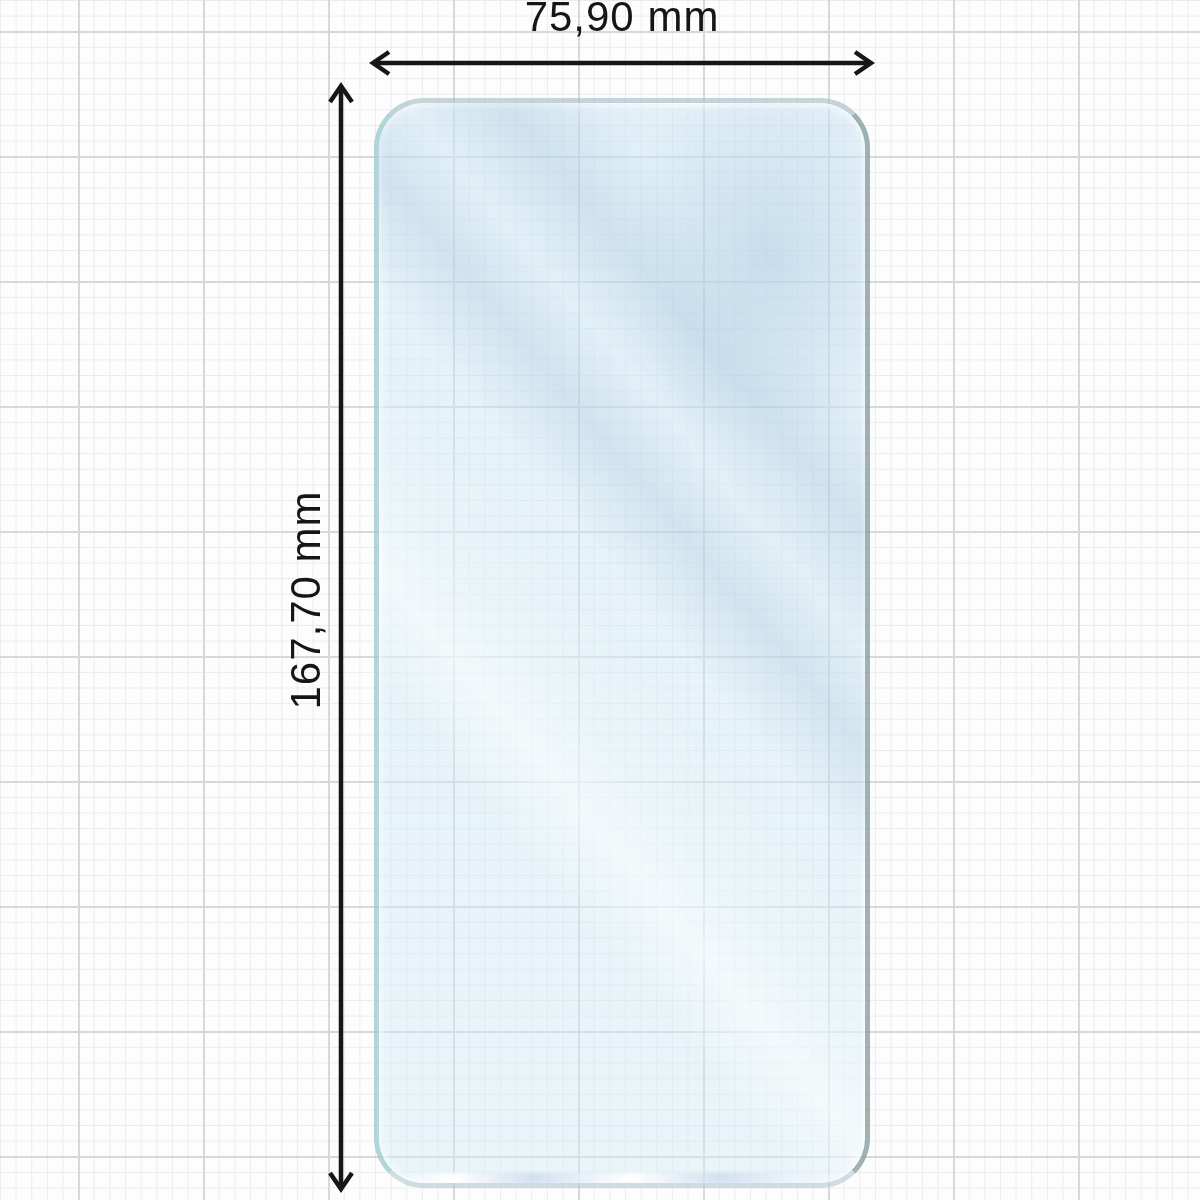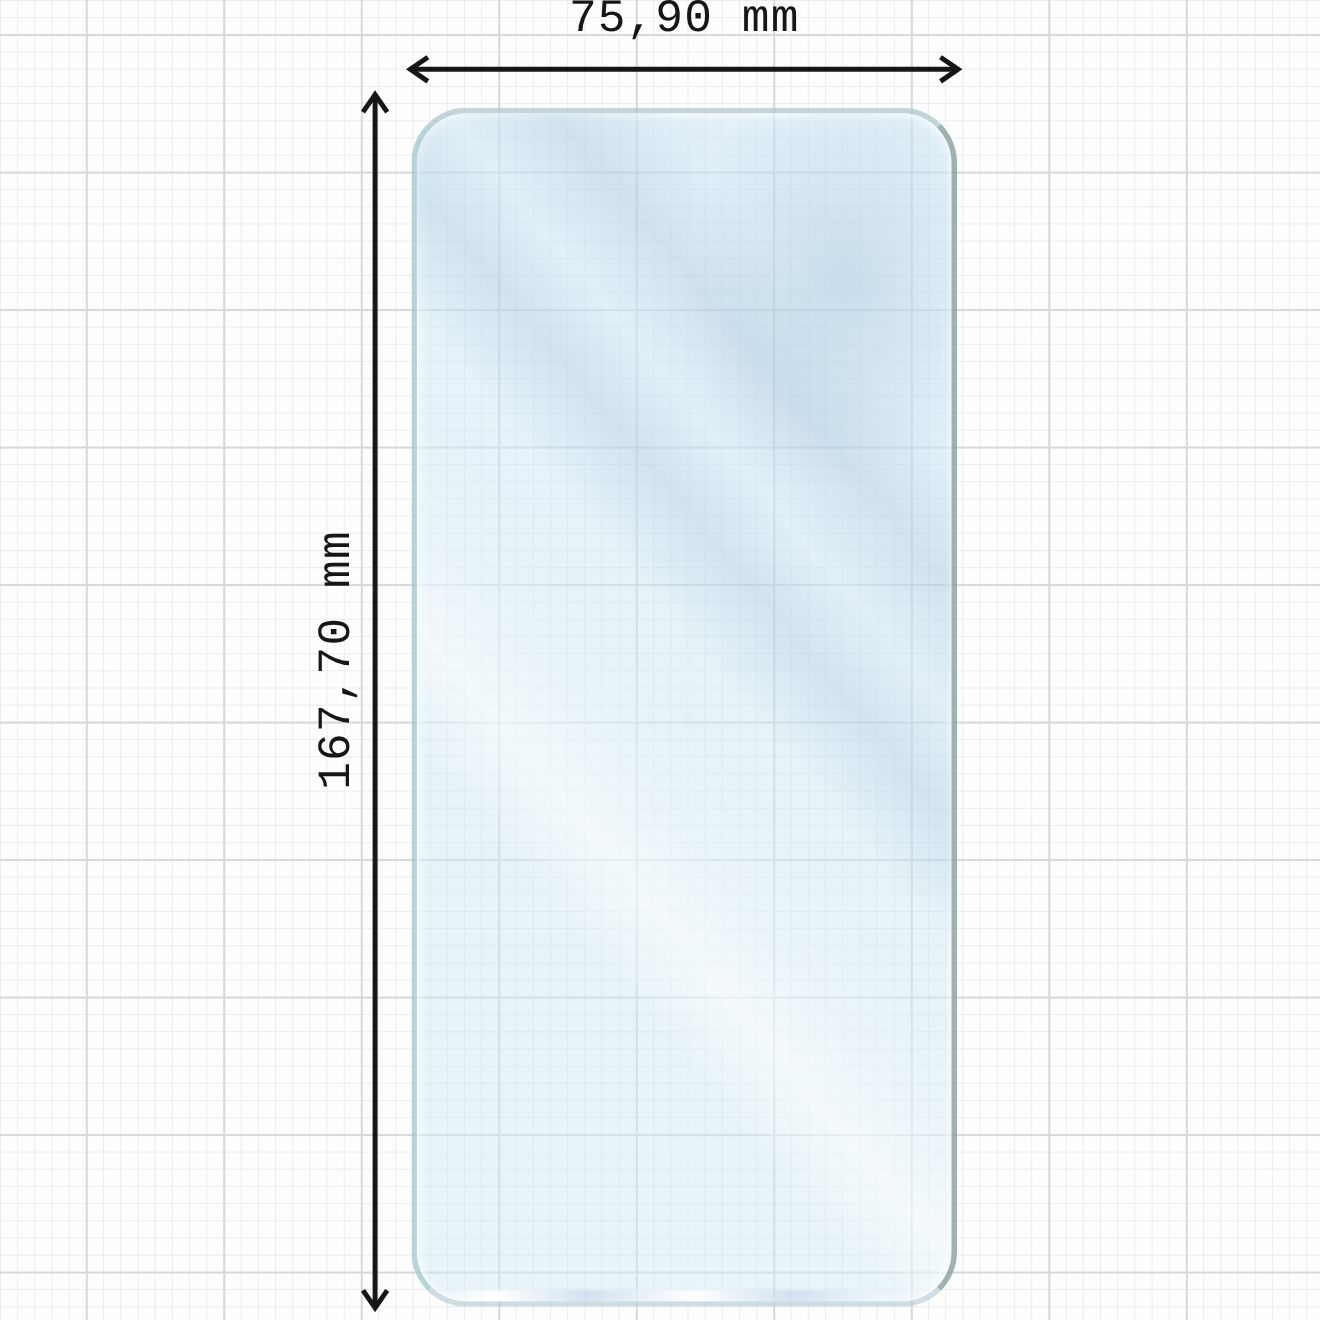--- a/index.html
+++ b/index.html
@@ -5,21 +5,21 @@
   html, body {
     margin: 0;
     padding: 0;
     background: #fdfdfe;
   }
   .stage {
     position: relative;
     width: 1200px;
     height: 1200px;
     overflow: hidden;
-    font-family: Liberation Mono, monospace;
+    font-family: Liberation Sans, sans-serif;
   }
   
   .grid {
     position: absolute;
     inset: 0;
     background-color: #fdfdfe;
     background-image:
       linear-gradient(to right, #d7d8da 2px, transparent 2px),
       linear-gradient(to bottom, #d7d8da 2px, transparent 2px),
       linear-gradient(to right, #ebeced 1px, transparent 1px),

